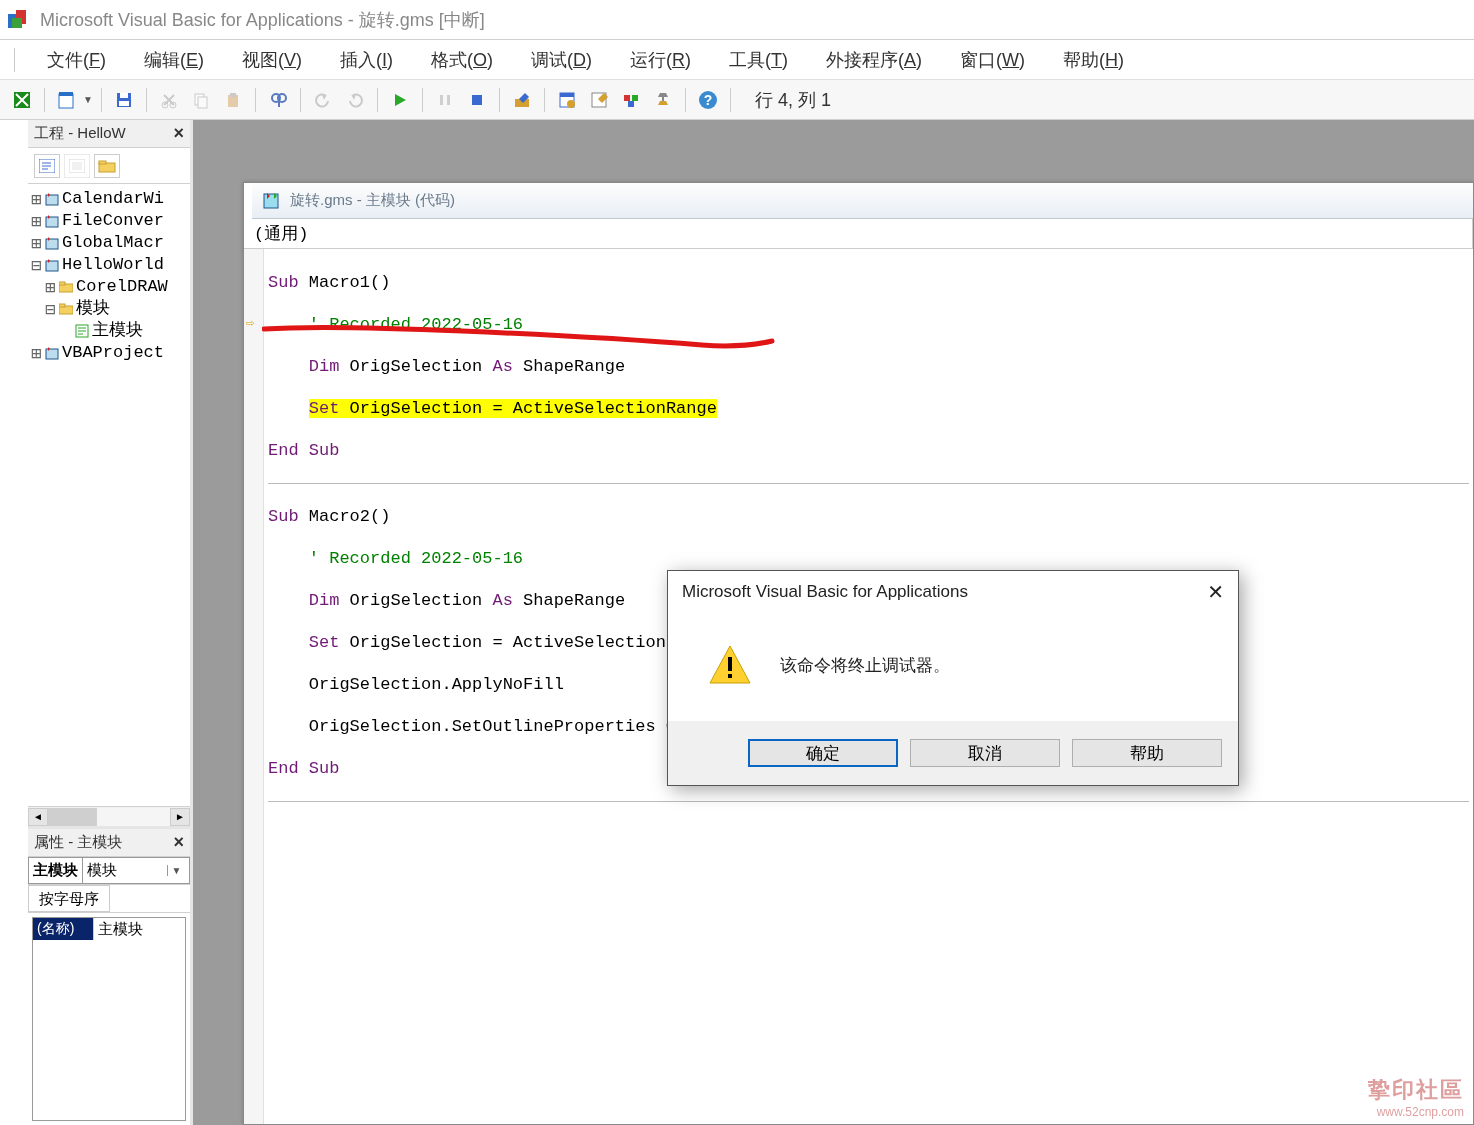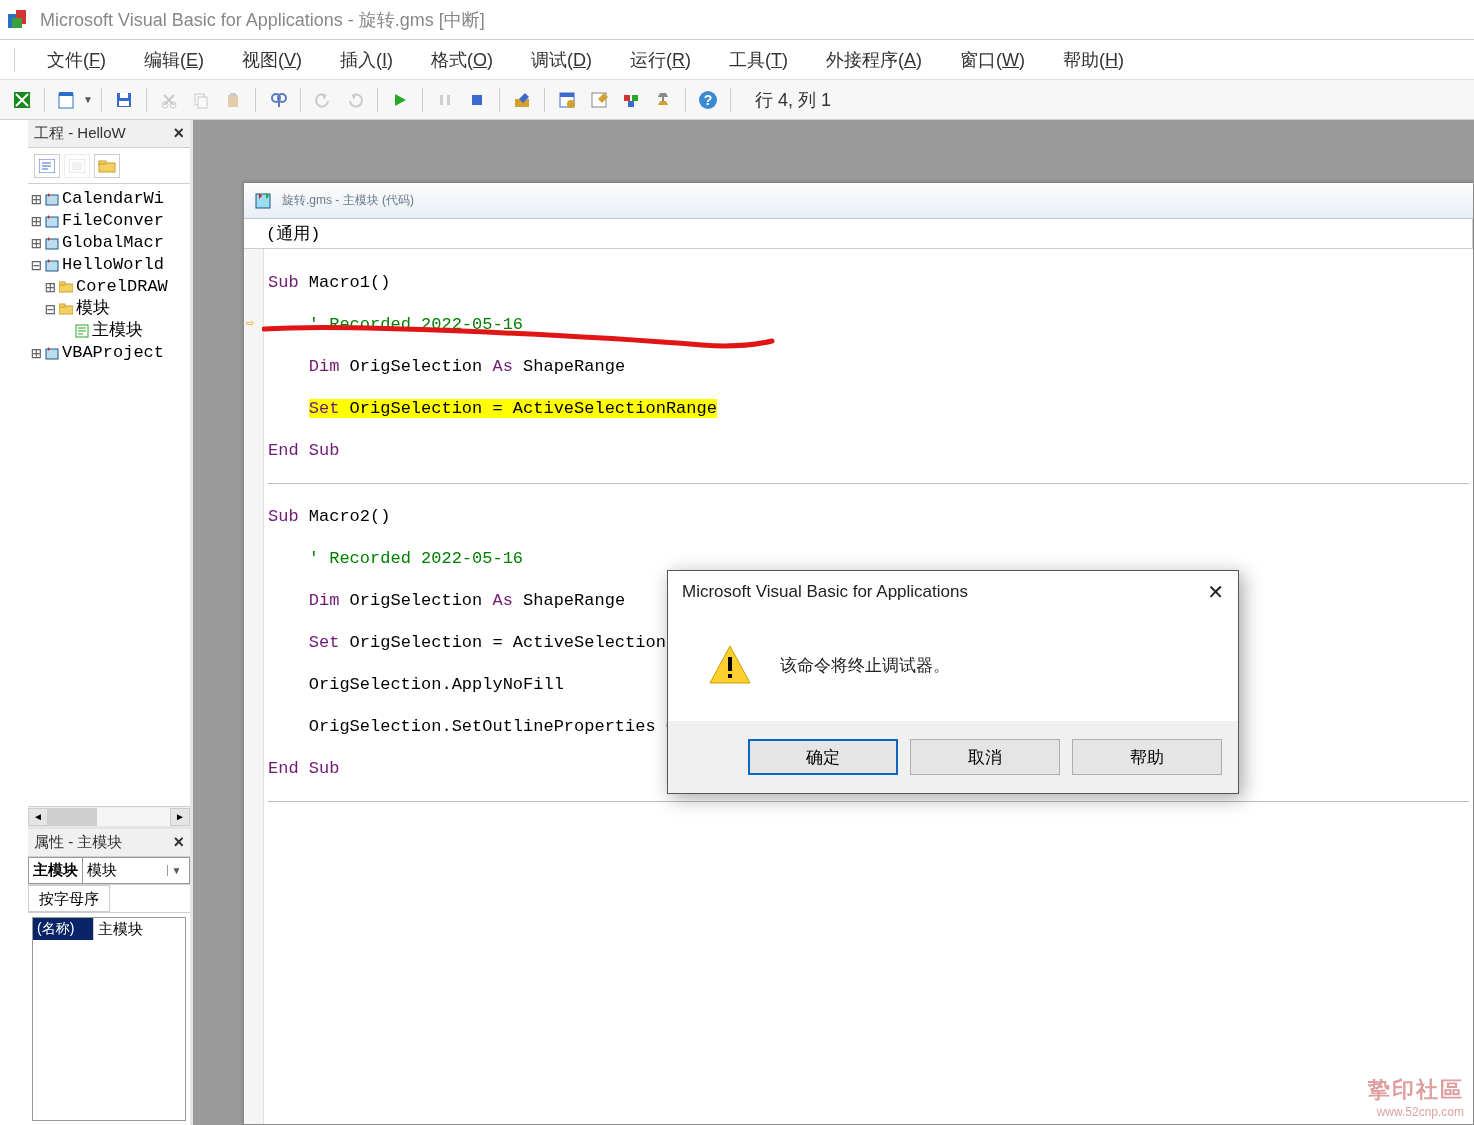--- a/index.html
+++ b/index.html
@@ -59,24 +59,24 @@
 .propgrid .prow { display: flex; height: 22px; }
 .propgrid .pkey { width: 60px; background: #0a246a; color: #fff; font-size: 14px; display: flex; align-items: center; padding: 0 4px; }
 .propgrid .pval { flex: 1; display: flex; align-items: center; padding: 0 4px; font-size: 15px; border-left: 1px solid #ccc; }
 .propgrid .empty { height: 180px; }
 
 
 .rightarea { flex: 1; background: #9b9b9b; position: relative; }
 
 
 .codewin { position: absolute; left: 50px; top: 62px; right: 0; bottom: 0; background: #fff; border: 1px solid #888; box-shadow: 0 0 4px rgba(0,0,0,.2); display: flex; flex-direction: column; }
-.codewin-title { height: 36px; background: linear-gradient(#fdfdfd, #e8eef5); border-bottom: 1px solid #c0c8d0; display: flex; align-items: center; padding: 0 10px; color: #6a7a8a; font-size: 12px; }
+.codewin-title { height: 36px; background: linear-gradient(#fdfdfd, #e8eef5); border-bottom: 1px solid #c0c8d0; display: flex; align-items: center; padding: 0 10px; color: #6a7a8a; font-size: 15px; margin-left: 8px; }
 .codewin-title .cwicon { margin-right: 8px; }
 .codewin-dd { height: 30px; border-bottom: 1px solid #ccc; display: flex; }
-.codewin-dd .ddbox { flex: 1; border-right: 1px solid #ccc; display: flex; align-items: center; padding: 0 10px; font-family: "Courier New", monospace; font-size: 17px; margin-left: 12px; }
+.codewin-dd .ddbox { flex: 1; border-right: 1px solid #ccc; display: flex; align-items: center; padding: 0 10px; font-family: "Courier New", monospace; font-size: 17px; }
 
 .codearea { flex: 1; display: flex; font-family: "Courier New", monospace; font-size: 17px; line-height: 21px; position: relative; overflow: hidden; }
 .gutter { width: 20px; background: #f5f5f5; border-right: 1px solid #e0e0e0; position: relative; }
 .gutter .bpmark { position: absolute; left: 2px; color: #d9a400; font-size: 14px; }
 .code { flex: 1; padding: 2px 4px; white-space: pre; }
 .code .kw { color: #701a75; }
 .code .cm { color: #008000; }
 .code .hl { background: #ffff00; }
 .code .divline { border-top: 1px solid #bbb; margin: 1px 0; }
 
@@ -84,21 +84,21 @@
 .redannot { position: absolute; pointer-events: none; }
 
 
 .dialog { position: absolute; left: 667px; top: 570px; width: 572px; background: #fff; border: 1px solid #555; box-shadow: 4px 4px 18px rgba(0,0,0,0.35); }
 .dialog-title { height: 42px; display: flex; align-items: center; padding: 0 14px; font-size: 17px; color: #222; }
 .dialog-title .dclose { margin-left: auto; font-size: 20px; cursor: pointer; }
 .dialog-body { padding: 30px 40px 34px 40px; display: flex; align-items: center; gap: 28px; }
 .dialog-body .warn { width: 44px; height: 44px; }
 .dialog-body .msg { font-size: 17px; color: #222; }
 .dialog-btns { background: #f0f0f0; padding: 18px 16px; display: flex; justify-content: flex-end; gap: 12px; }
-.dialog-btns button { width: 150px; height: 36px; background: #e5e5e5; border: 1px solid #aeaeae; font-size: 17px; font-family: inherit; cursor: pointer; }
+.dialog-btns button { width: 150px; height: 28px; background: #e5e5e5; border: 1px solid #aeaeae; font-size: 17px; font-family: inherit; cursor: pointer; }
 .dialog-btns button.primary { border: 2px solid #0a66c2; background: #e5e5e5; }
 
 
 svg { display: block; }
 
 
 .watermark { position: absolute; right: 10px; bottom: 6px; opacity: 0.5; font-size: 12px; color: #c04040; text-align: right; }
 .watermark .big { font-size: 22px; font-weight: bold; letter-spacing: 2px; }
 </style>
 </head>

